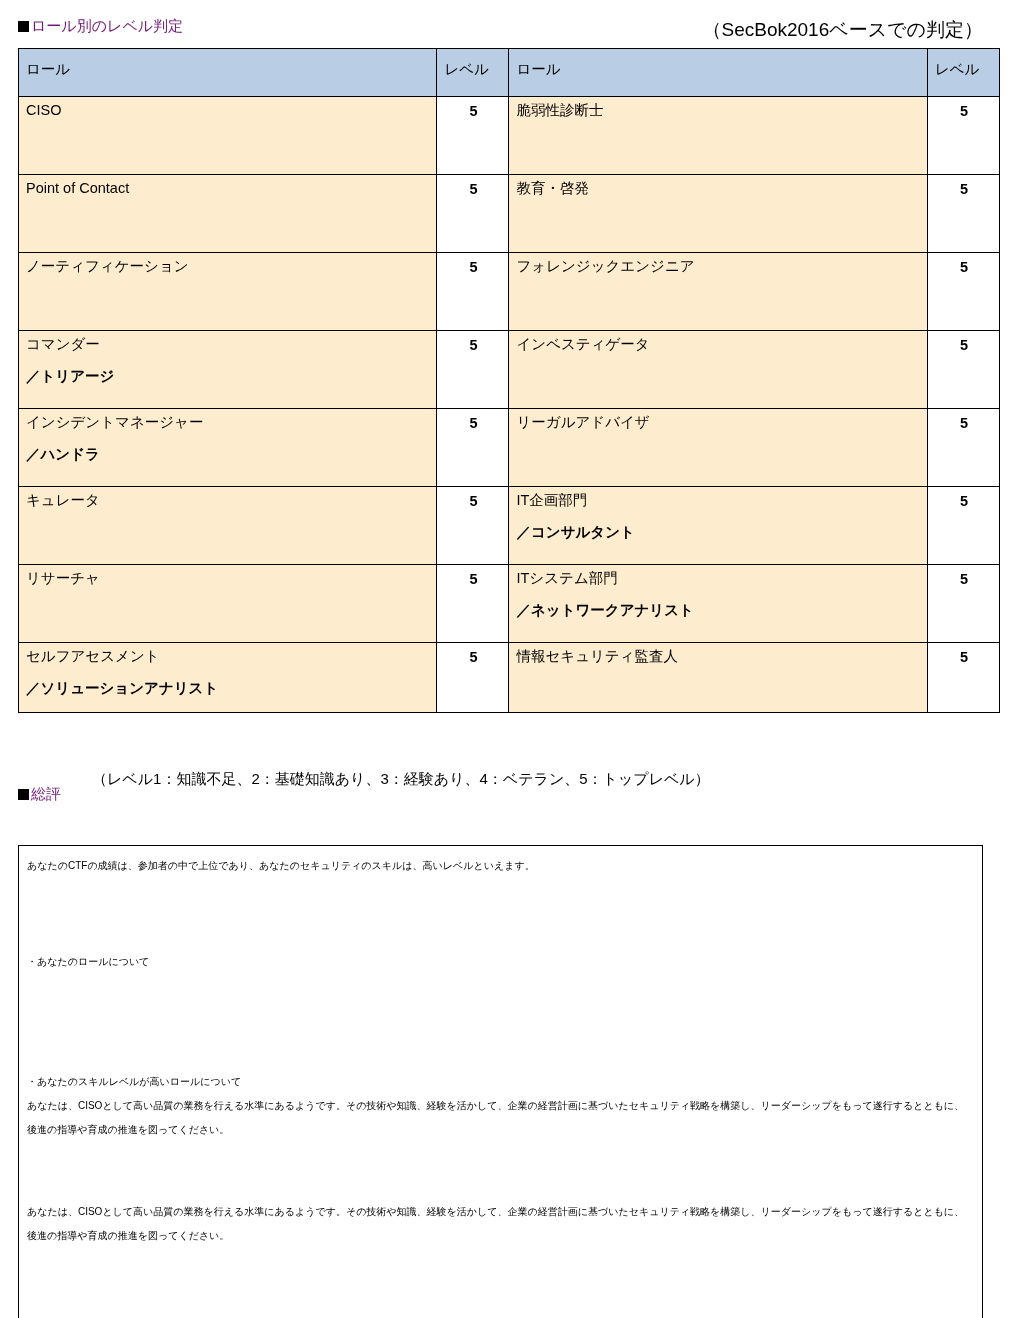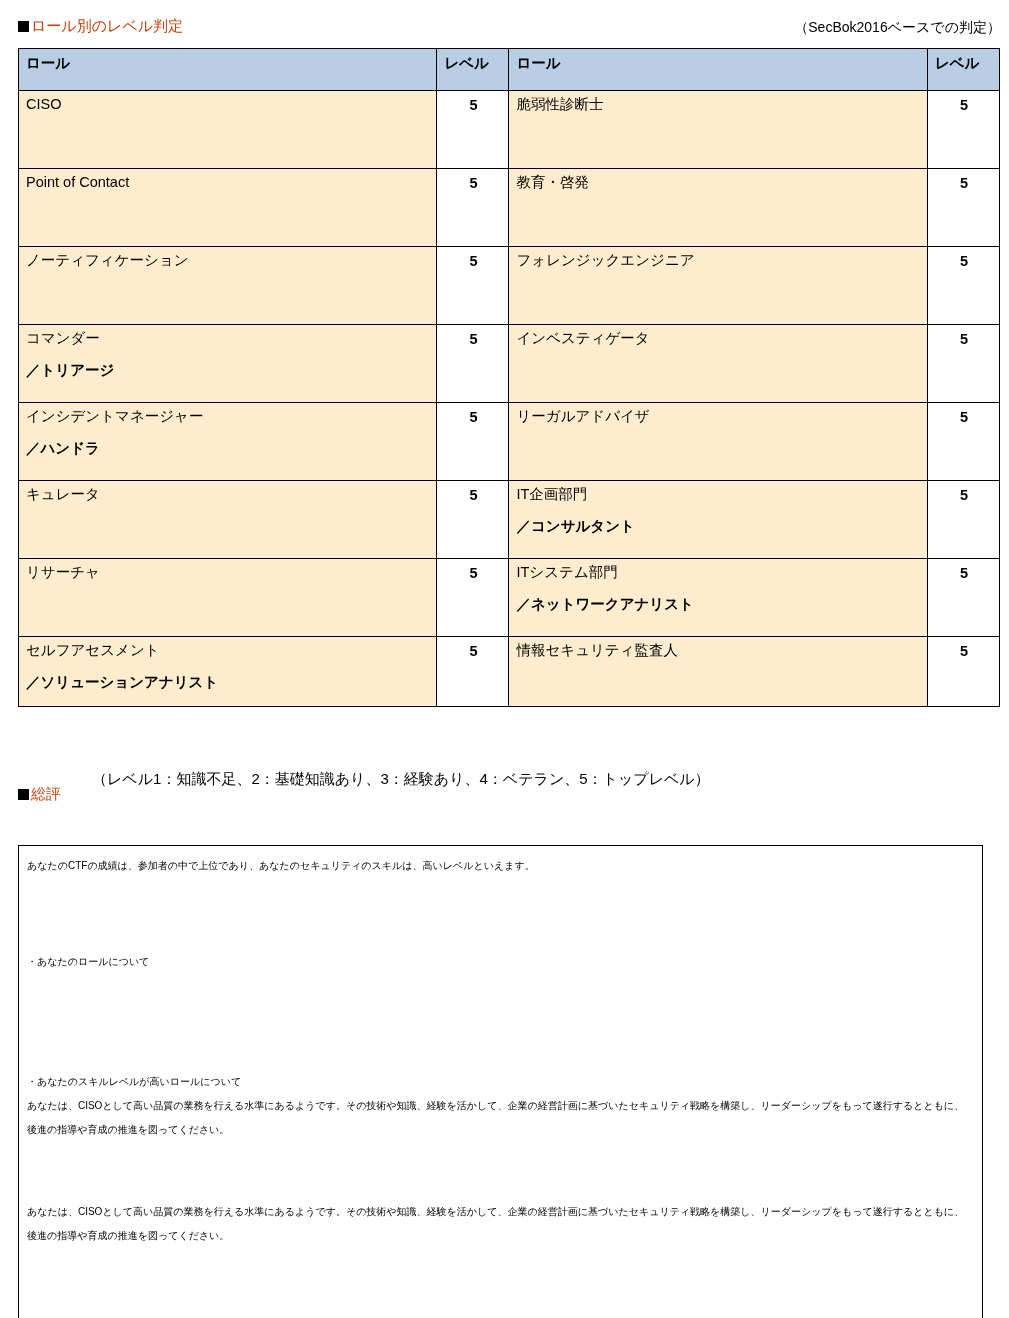--- a/index.html
+++ b/index.html
@@ -16,39 +16,39 @@
     color: #000000;
     font-size: 15px;
   }
 
   
   .section-heading {
     position: absolute;
     font-size: 15px;
     line-height: 1;
     white-space: nowrap;
-    color: #c2410c;
+    color: #701a75;
   }
   .section-heading .bullet-square {
     display: inline-block;
     width: 11px;
     height: 11px;
     background: #000;
     margin-right: 2px;
     vertical-align: -1px;
   }
 
   #role-heading { left: 18px; top: 18px; }
   #summary-heading { left: 18px; top: 787px; font-family: Liberation Serif, serif; }
 
   #basis-note {
     position: absolute;
-    right: 8px;
+    right: 26px;
     top: 20px;
-    font-size: 14px;
+    font-size: 19px;
     line-height: 1;
     white-space: nowrap;
     text-align: center;
   }
 
   
   #role-table {
     position: absolute;
     left: 18px;
     top: 48px;
@@ -62,22 +62,21 @@
     vertical-align: top;
     font-weight: normal;
     font-size: 14.5px;
     line-height: 1.0;
   }
   #role-table thead th {
     background: #b9cde5;
     height: 28px;
     text-align: left;
     font-size: 14.5px;
-    padding-top: 7px;
-    font-weight: bold;
+    padding-top: 13px;
   }
   #role-table tbody td.role-cell {
     background: #fdedce;
     text-align: left;
   }
   #role-table tbody td.level-cell {
     background: #ffffff;
     text-align: center;
     font-weight: bold;
     font-size: 14.5px;

